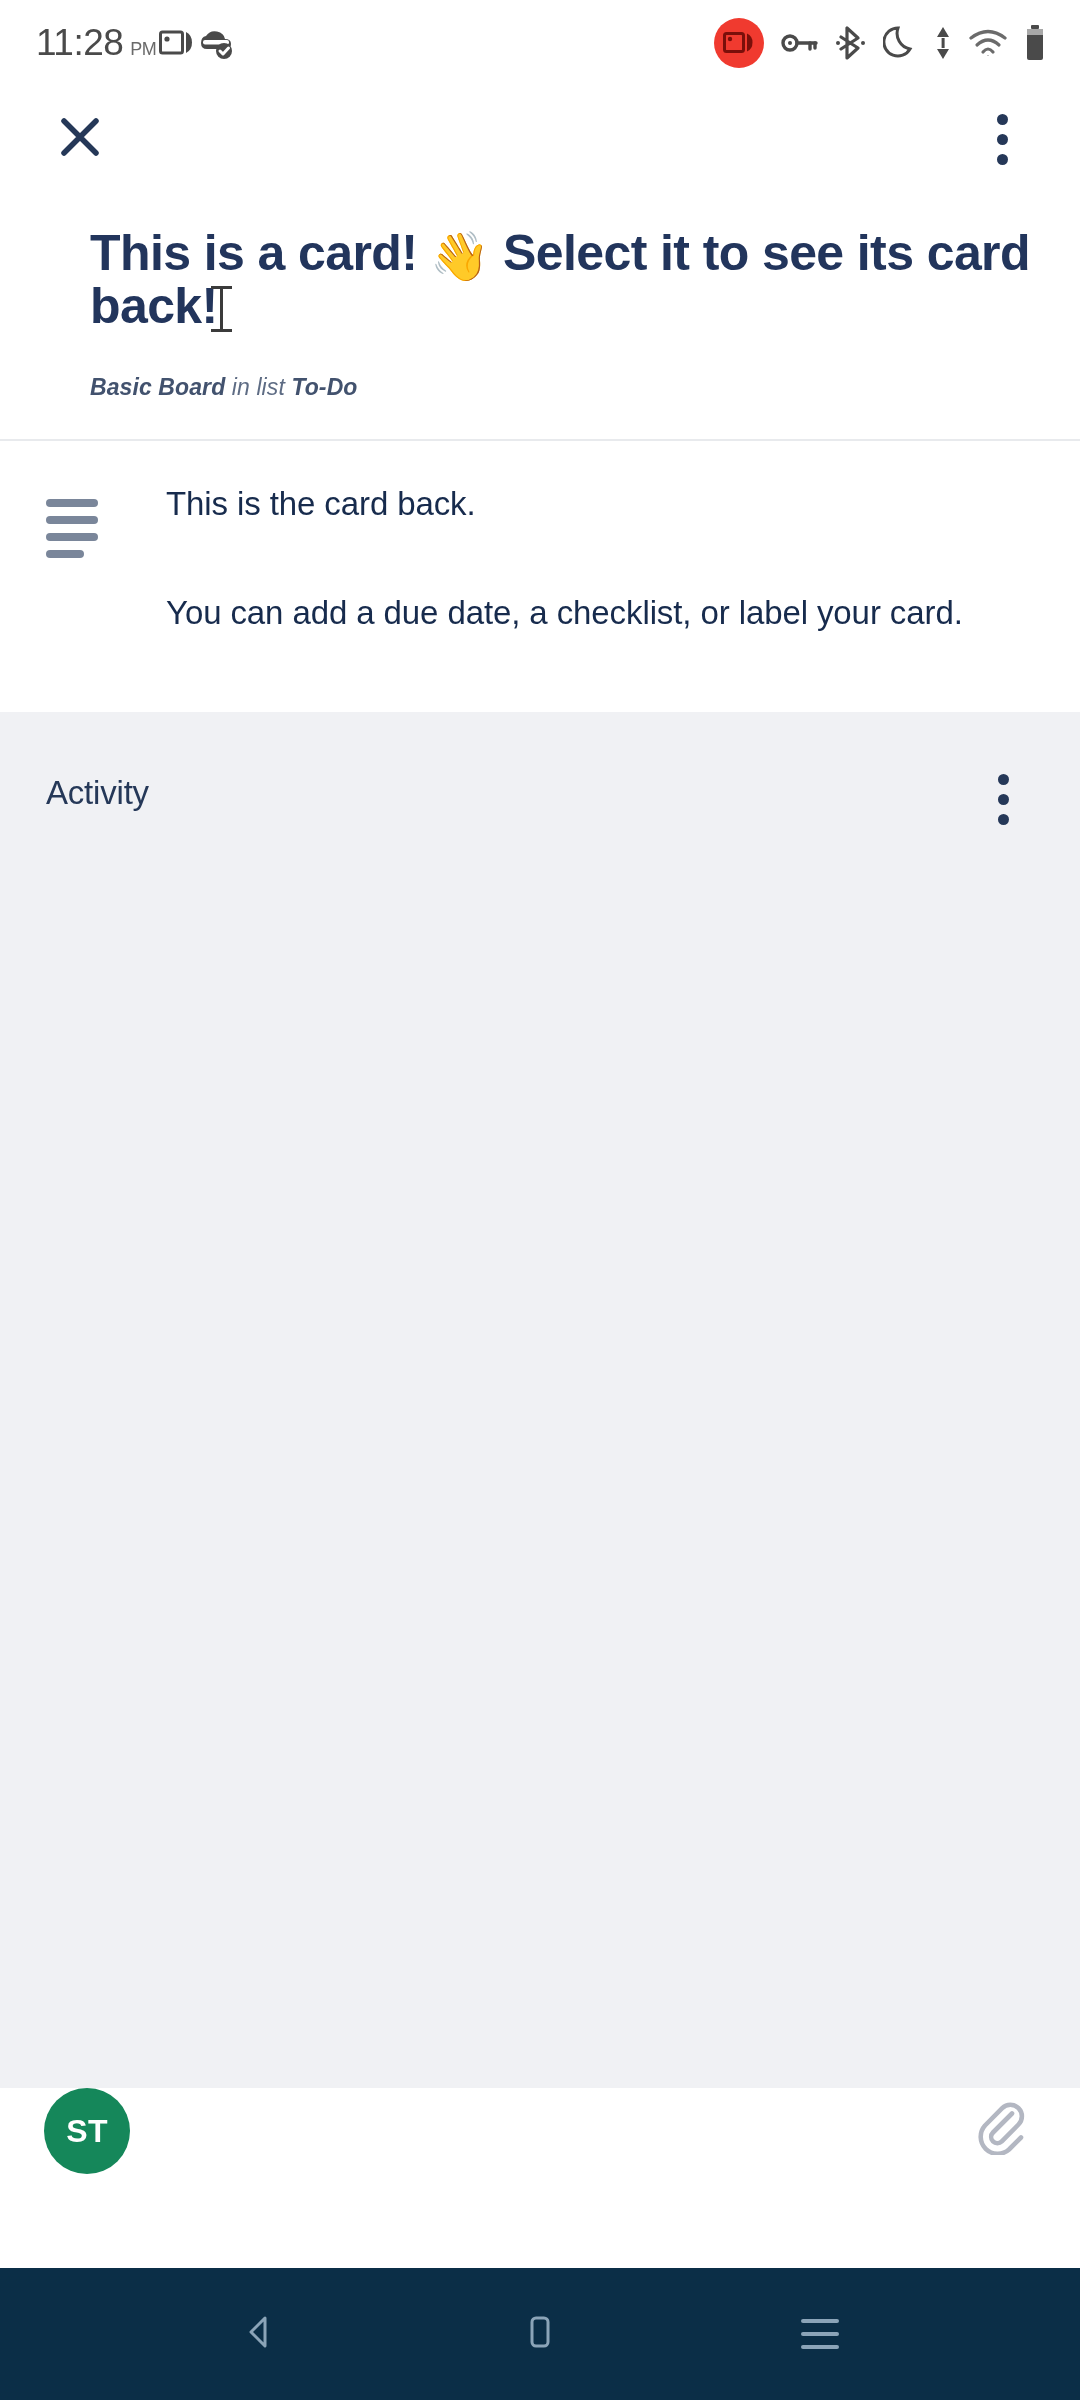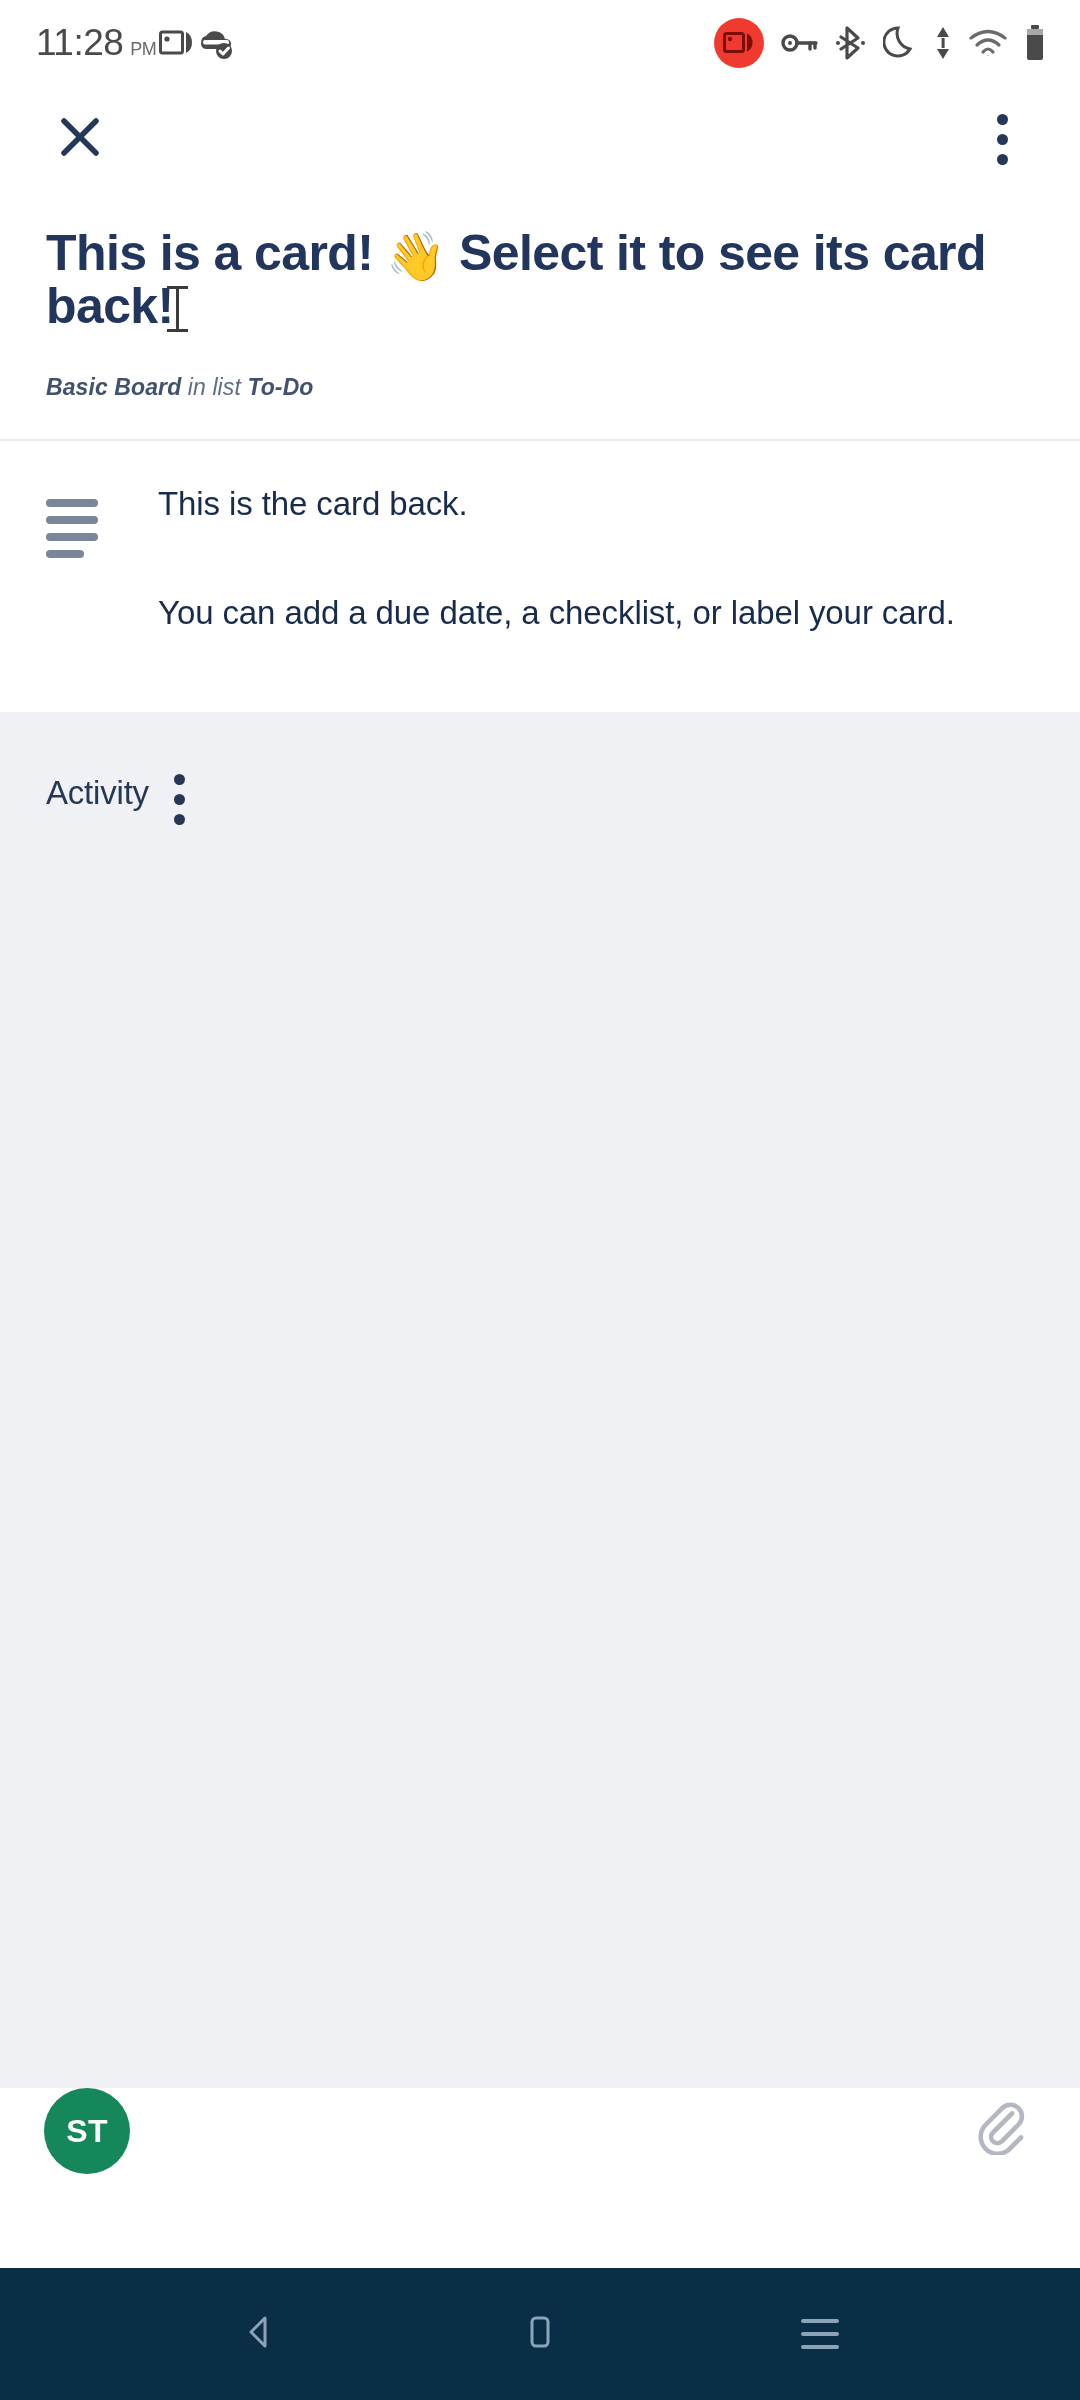--- a/index.html
+++ b/index.html
@@ -90,20 +90,21 @@
     display: block;
     width: 11px; height: 11px;
     border-radius: 50%;
     background: #253858;
   }
 
   
   .header {
     padding: 36px 46px 0 46px;
     background: #ffffff;
+    margin-left: 44px;
   }
   .card-title {
     font-size: 50px;
     line-height: 1.0;
     font-weight: 700;
     color: #22355c;
     letter-spacing: -0.6px;
     position: relative;
     display: block;
   }
@@ -145,20 +146,21 @@
     height: 2px;
     background: #e8eaed;
     width: 100%;
   }
 
   
   .description-row {
     display: flex;
     padding: 44px 64px 0 46px;
     background: #ffffff;
+    gap: 8px;
   }
   .desc-icon {
     flex: 0 0 auto;
     width: 62px;
     padding-top: 14px;
     display: flex;
     flex-direction: column;
     gap: 9px;
   }
   .desc-icon span {
@@ -191,21 +193,21 @@
   .activity {
     background: #f0f1f4;
     flex: 1 1 auto;
     padding: 56px 46px 0 46px;
     display: flex;
     flex-direction: column;
   }
   .activity-head {
     display: flex;
     align-items: flex-start;
-    justify-content: flex-start;
+    justify-content: space-between;
   }
   .activity-title {
     font-size: 33px;
     color: #253858;
     letter-spacing: -0.2px;
     padding-top: 6px;
   }
   .activity-kebab {
     width: 62px;
     height: 62px;

